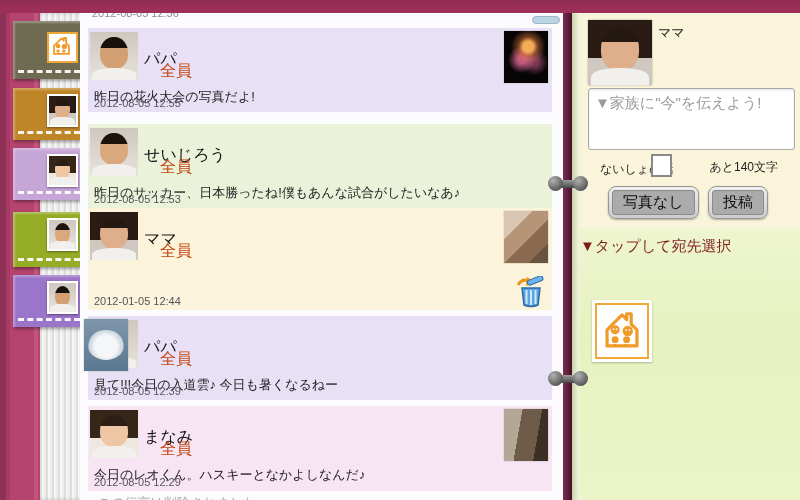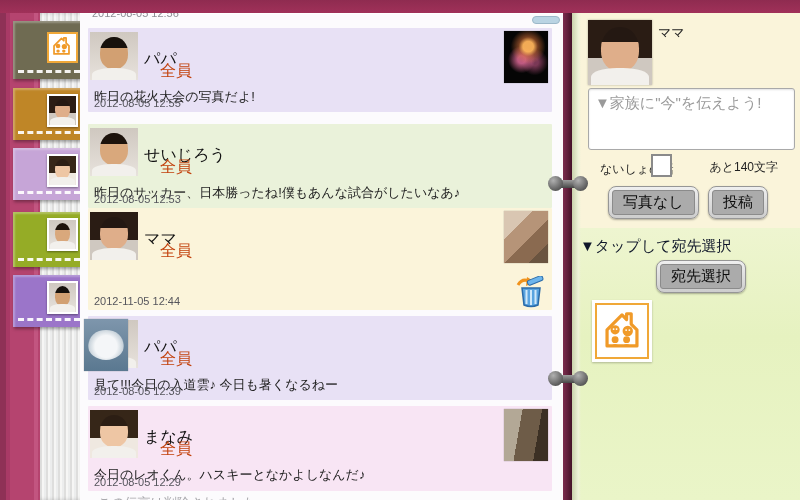--- a/index.html
+++ b/index.html
@@ -106,21 +106,21 @@
   .char-counter { position:absolute; right:22px; top:146px; font-size:12px; color:#222; z-index:2; }
 
   .btn { position:absolute; z-index:2; background:linear-gradient(180deg,#efefef,#cdcdcd); border:1px solid #969696;
     border-radius:8px; padding:3px; box-shadow:0 1px 2px rgba(0,0,0,.3); cursor:pointer; display:flex; }
   .btn-core { background:#ababab; border:1px solid #8b8b8b; border-radius:3px; padding:2px 10px;
     font-size:15px; color:#0c0c0c; white-space:nowrap; }
   .btn-nophoto  { left:36px;  top:173px; }
   .btn-post     { left:136px; top:173px; }
   .btn-recipient{ left:84px;  top:247px; }
 
-  .recipient-hint { position:absolute; left:8px; top:224px; font-size:15px; color:#0f172a; z-index:2; }
+  .recipient-hint { position:absolute; left:8px; top:224px; font-size:15px; color:#7f1d1d; z-index:2; }
 
   .app-logo { position:absolute; left:20px; top:287px; width:60px; height:62px; background:#fff; padding:3px; z-index:2; box-shadow:0 1px 2px rgba(0,0,0,.25); }
   .app-logo .frame { width:100%; height:100%; border:2px solid #f0a838; display:flex; align-items:center; justify-content:center; }
 </style>
 </head>
 <body>
 
 <div class="screen">
 
   <div class="binder"></div>
@@ -185,21 +185,21 @@
       <div class="p-ts">2012-08-05 12:53</div>
     </div>
 
     <div class="post post-3 theme-cream">
       <div class="p-avatar">
           <div class="person p-mama"></div>
         </div>
       <div class="p-name">ママ</div>
       <div class="p-aud">全員</div>
       <div class="p-thumb thumb-dog"></div>
-      <div class="p-ts">2012-11-05 12:44</div>
+      <div class="p-ts">2012-01-05 12:44</div>
       <div class="trash">
         <svg viewBox="0 0 30 32" width="30" height="32">
           <path d="M4 9 Q8 2 15 5" fill="none" stroke="#f0921c" stroke-width="3"></path>
           <path d="M13 1 L21 6 L12 10 Z" fill="#f0921c"></path>
           <rect x="13" y="2" width="16" height="5" rx="2" transform="rotate(-22 21 4)" fill="#6cb4ec" stroke="#2a6aa8"></rect>
           <path d="M8 12 H26 L24 29 Q17 32 10 29 Z" fill="#5aa4e0" stroke="#2a6aa8" stroke-width="1.5"></path>
           <path d="M12.5 14 V28 M17 14 V29 M21.5 14 V28" stroke="#cfe8fa" stroke-width="2" fill="none"></path>
         </svg>
       </div>
     </div>
@@ -246,23 +246,20 @@
     <div class="char-counter">あと140文字</div>
 
     <div class="btn btn-nophoto">
       <div class="btn-core">写真なし</div>
     </div>
     <div class="btn btn-post">
       <div class="btn-core">投稿</div>
     </div>
 
     <div class="recipient-hint">▼タップして宛先選択</div>
-    <div class="btn btn-recipient">
-      <div class="btn-core">宛先選択</div>
-    </div>
 
     <div class="app-logo">
       <div class="frame">
         <svg viewBox="0 0 40 40" width="46" height="46">
           <path d="M7 33 V19 L20 6 L24 10 V5 H28 V14 L33 19 V33 Z" fill="none" stroke="#f09a28" stroke-width="2.8" stroke-linejoin="round" stroke-linecap="round"></path>
           <circle cx="14" cy="19" r="4" fill="#f09a28"></circle>
             <circle cx="25" cy="20" r="4.5" fill="#f09a28"></circle>
           <circle cx="12.7" cy="18.3" r="0.8" fill="#fff"></circle>
             <circle cx="15.3" cy="18.3" r="0.8" fill="#fff"></circle>
           <circle cx="23.6" cy="19.2" r="0.8" fill="#fff"></circle>

